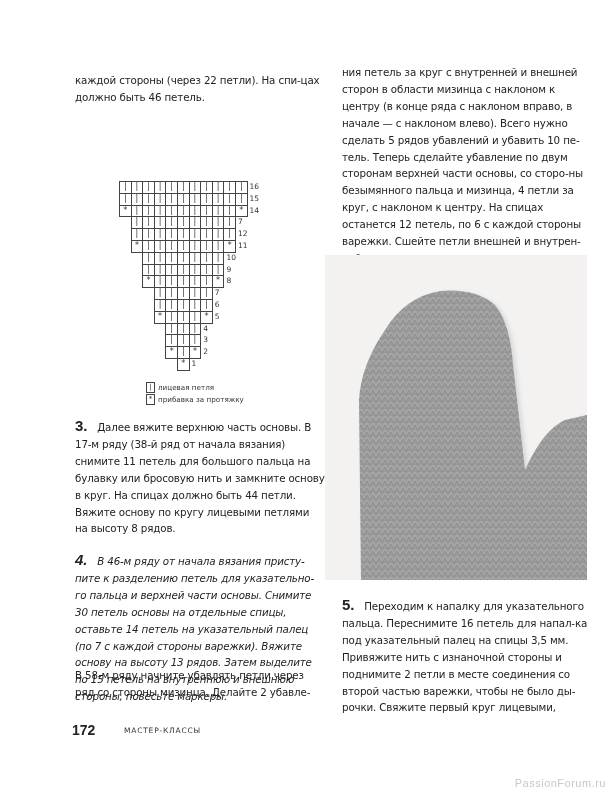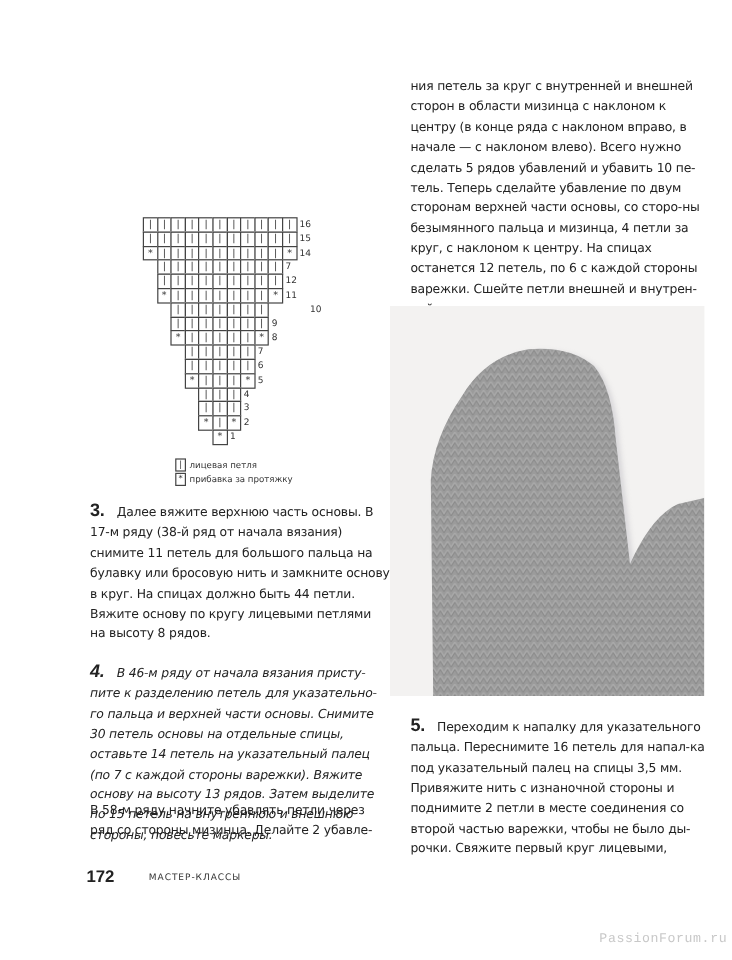--- a/index.html
+++ b/index.html
@@ -14,26 +14,27 @@
   .cell { position:absolute; width:11px; height:12px; border:1px solid #444; box-sizing:border-box;
           font-size:8px; line-height:10px; text-align:center; color:#333; background:#fff; }
   .rowlbl { position:absolute; font-size:7.5px; line-height:12px; color:#333; }
   .legend { position:absolute; left:146px; top:381px; font-size:7.2px; color:#333; }
   .legrow { display:flex; align-items:center; height:12px; }
   .legcell { width:9px; height:11px; border:1px solid #444; box-sizing:border-box; text-align:center;
              font-size:7px; line-height:9px; margin-right:3px; }
   .photo { position:absolute; left:325px; top:255px; width:262px; height:325px; background:#f3f2f1; overflow:hidden; }
   .footer-num { position:absolute; left:72px; top:722px; font-family:"Liberation Sans", sans-serif; font-weight:bold; font-size:14px; color:#222; }
   .footer-sec { position:absolute; left:124px; top:726px; font-size:7.5px; letter-spacing:0.8px; color:#333; font-weight:normal; }
-  .watermark { position:absolute; right:4px; top:777px; font-size:11px; color:#c8c8c8; font-family:Liberation Mono, monospace; letter-spacing:0.5px; }
+  .watermark { position:absolute; right:4px; top:777px; font-size:11px; color:#c8c8c8; font-family:Liberation Sans, sans-serif; letter-spacing:0.5px; }
 </style>
 </head>
 <body>
 
 <div class="col left" style="top:72px;">
+  <p>каждой стороны (через 22 петли). На спи-цах должно быть 46 петель.</p>
 </div>
 
 <div class="chart" id="chart">
     <div class="cell" style="left: 0px; top: 0px; width: 12.6px; height: 12.8px;">|</div>
     <div class="cell" style="left: 11.6px; top: 0px; width: 12.6px; height: 12.8px;">|</div>
     <div class="cell" style="left: 23.2px; top: 0px; width: 12.6px; height: 12.8px;">|</div>
     <div class="cell" style="left: 34.8px; top: 0px; width: 12.6px; height: 12.8px;">|</div>
     <div class="cell" style="left: 46.4px; top: 0px; width: 12.6px; height: 12.8px;">|</div>
     <div class="cell" style="left: 58px; top: 0px; width: 12.6px; height: 12.8px;">|</div>
     <div class="cell" style="left: 69.6px; top: 0px; width: 12.6px; height: 12.8px;">|</div>
@@ -96,21 +97,21 @@
     <div class="cell" style="left: 92.8px; top: 59px; width: 12.6px; height: 12.8px;">|</div>
     <div class="cell" style="left: 104.4px; top: 59px; width: 12.6px; height: 12.8px;">*</div>
     <div class="rowlbl" style="left: 119px; top: 59px;">11</div>
     <div class="cell" style="left: 23.2px; top: 70.8px; width: 12.6px; height: 12.8px;">|</div>
     <div class="cell" style="left: 34.8px; top: 70.8px; width: 12.6px; height: 12.8px;">|</div>
     <div class="cell" style="left: 46.4px; top: 70.8px; width: 12.6px; height: 12.8px;">|</div>
     <div class="cell" style="left: 58px; top: 70.8px; width: 12.6px; height: 12.8px;">|</div>
     <div class="cell" style="left: 69.6px; top: 70.8px; width: 12.6px; height: 12.8px;">|</div>
     <div class="cell" style="left: 81.2px; top: 70.8px; width: 12.6px; height: 12.8px;">|</div>
     <div class="cell" style="left: 92.8px; top: 70.8px; width: 12.6px; height: 12.8px;">|</div>
-    <div class="rowlbl" style="left: 107.4px; top: 70.8px; margin-left: 32px;">10</div>
+    <div class="rowlbl" style="left: 107.4px; top: 70.8px;">10</div>
     <div class="cell" style="left: 23.2px; top: 82.6px; width: 12.6px; height: 12.8px;">|</div>
     <div class="cell" style="left: 34.8px; top: 82.6px; width: 12.6px; height: 12.8px;">|</div>
     <div class="cell" style="left: 46.4px; top: 82.6px; width: 12.6px; height: 12.8px;">|</div>
     <div class="cell" style="left: 58px; top: 82.6px; width: 12.6px; height: 12.8px;">|</div>
     <div class="cell" style="left: 69.6px; top: 82.6px; width: 12.6px; height: 12.8px;">|</div>
     <div class="cell" style="left: 81.2px; top: 82.6px; width: 12.6px; height: 12.8px;">|</div>
     <div class="cell" style="left: 92.8px; top: 82.6px; width: 12.6px; height: 12.8px;">|</div>
     <div class="rowlbl" style="left: 107.4px; top: 82.6px;">9</div>
     <div class="cell" style="left: 23.2px; top: 94.4px; width: 12.6px; height: 12.8px;">*</div>
     <div class="cell" style="left: 34.8px; top: 94.4px; width: 12.6px; height: 12.8px;">|</div>

